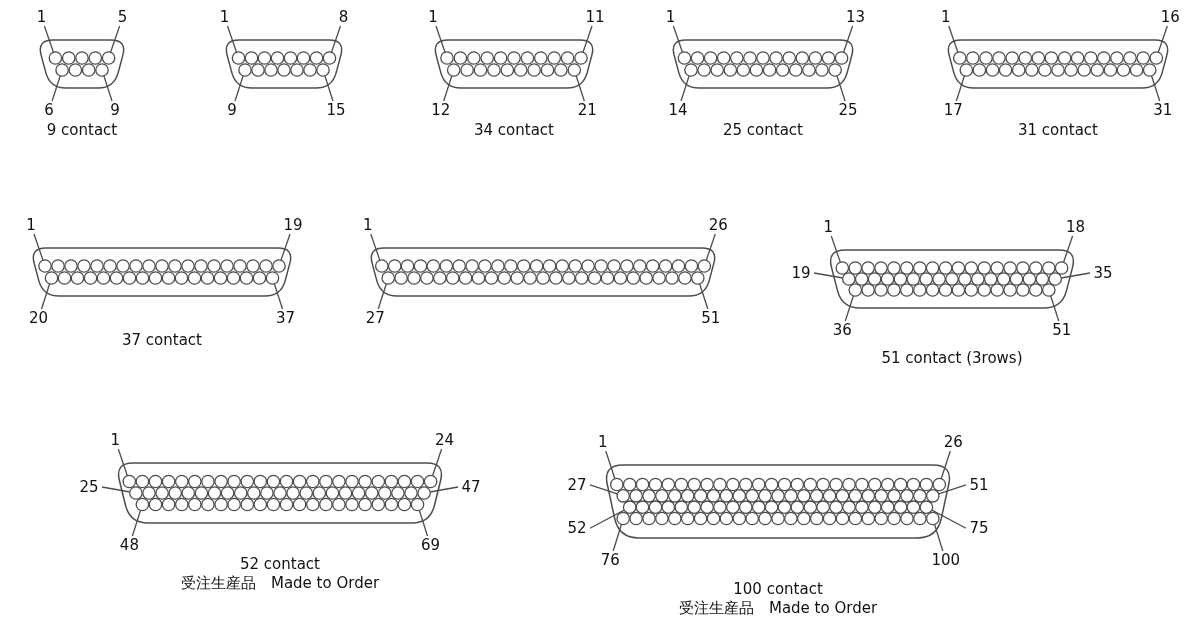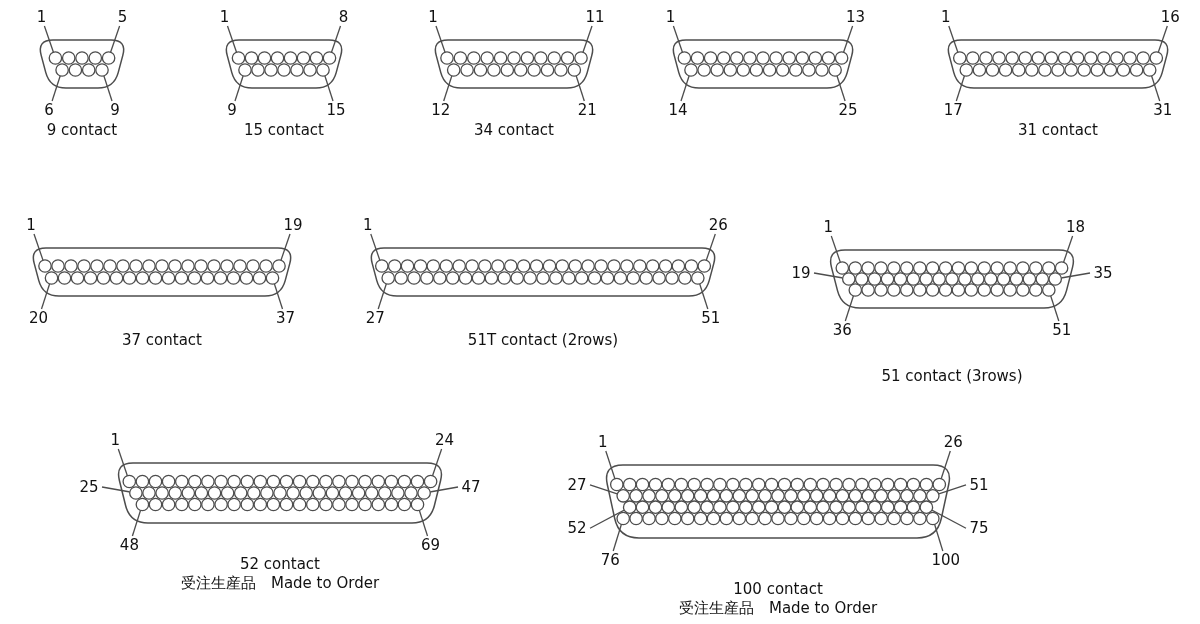--- a/index.html
+++ b/index.html
@@ -71,21 +71,20 @@
         <circle cx="133.0" cy="64.0" r="6.2" fill="#ffffff" stroke="#4d4d4d" stroke-width="1.3"></circle>
         <circle cx="146.0" cy="64.0" r="6.2" fill="#ffffff" stroke="#4d4d4d" stroke-width="1.3"></circle>
       </g>
       <g>
         <text x="47.5" y="16.0" text-anchor="middle" font-size="15" fill="#111111">1</text>
         <text x="166.5" y="16.0" text-anchor="middle" font-size="15" fill="#111111">8</text>
         <text x="55.0" y="109.0" text-anchor="middle" font-size="15" fill="#111111">9</text>
         <text x="159.0" y="109.0" text-anchor="middle" font-size="15" fill="#111111">15</text>
       </g>
     </svg>
-    <div class="cap" style="left: 163px; width: 242px; top: 122px;">15 contact</div>
     <svg width="256" height="116" class="conn" style="left: 386px; top: 6px;">
       <path d="M50.2,49.4 Q46,34 62.0,34.0 L194.0,34.0 Q210,34 205.8,49.4 L201.2,66.6 Q197,82 181.0,82.0 L75.0,82.0 Q59,82 54.8,66.6 Z" fill="none" stroke="#4d4d4d" stroke-width="1.5"></path>
       <g>
         <line x1="50.0" y1="20.0" x2="61.0" y2="52.0" stroke="#4d4d4d" stroke-width="1.3"></line>
         <line x1="206.0" y1="20.0" x2="195.0" y2="52.0" stroke="#4d4d4d" stroke-width="1.3"></line>
         <line x1="57.7" y1="95.0" x2="67.7" y2="64.0" stroke="#4d4d4d" stroke-width="1.3"></line>
         <line x1="198.3" y1="95.0" x2="188.3" y2="64.0" stroke="#4d4d4d" stroke-width="1.3"></line>
       </g>
       <g>
         <circle cx="61.0" cy="52.0" r="6.2" fill="#ffffff" stroke="#4d4d4d" stroke-width="1.3"></circle>
@@ -153,20 +152,21 @@
         <circle cx="197.9" cy="64.0" r="6.2" fill="#ffffff" stroke="#4d4d4d" stroke-width="1.3"></circle>
         <circle cx="211.1" cy="64.0" r="6.2" fill="#ffffff" stroke="#4d4d4d" stroke-width="1.3"></circle>
       </g>
       <g>
         <text x="46.4" y="16.0" text-anchor="middle" font-size="15" fill="#111111">1</text>
         <text x="231.6" y="16.0" text-anchor="middle" font-size="15" fill="#111111">13</text>
         <text x="54.0" y="109.0" text-anchor="middle" font-size="15" fill="#111111">14</text>
         <text x="224.1" y="109.0" text-anchor="middle" font-size="15" fill="#111111">25</text>
       </g>
     </svg>
+    <div class="cap" style="left: 610px; width: 306px; top: 122px;">25 contact</div>
     <svg width="318" height="116" class="conn" style="left: 899px; top: 6px;">
       <path d="M50.2,49.4 Q46,34 62.0,34.0 L256.0,34.0 Q272,34 267.8,49.4 L263.2,66.6 Q259,82 243.0,82.0 L75.0,82.0 Q59,82 54.8,66.6 Z" fill="none" stroke="#4d4d4d" stroke-width="1.5"></path>
       <g>
         <line x1="49.8" y1="20.0" x2="60.8" y2="52.0" stroke="#4d4d4d" stroke-width="1.3"></line>
         <line x1="268.3" y1="20.0" x2="257.3" y2="52.0" stroke="#4d4d4d" stroke-width="1.3"></line>
         <line x1="57.3" y1="95.0" x2="67.3" y2="64.0" stroke="#4d4d4d" stroke-width="1.3"></line>
         <line x1="260.7" y1="95.0" x2="250.7" y2="64.0" stroke="#4d4d4d" stroke-width="1.3"></line>
       </g>
       <g>
         <circle cx="60.8" cy="52.0" r="6.2" fill="#ffffff" stroke="#4d4d4d" stroke-width="1.3"></circle>
@@ -325,21 +325,20 @@
         <circle cx="362.9" cy="64.0" r="6.2" fill="#ffffff" stroke="#4d4d4d" stroke-width="1.3"></circle>
         <circle cx="375.8" cy="64.0" r="6.2" fill="#ffffff" stroke="#4d4d4d" stroke-width="1.3"></circle>
       </g>
       <g>
         <text x="45.8" y="16.0" text-anchor="middle" font-size="15" fill="#111111">1</text>
         <text x="396.3" y="16.0" text-anchor="middle" font-size="15" fill="#111111">26</text>
         <text x="53.2" y="109.0" text-anchor="middle" font-size="15" fill="#111111">27</text>
         <text x="388.8" y="109.0" text-anchor="middle" font-size="15" fill="#111111">51</text>
       </g>
     </svg>
-    <div class="cap" style="left: 308px; width: 470px; top: 332px;">51T contact (2rows)</div>
     <svg width="342" height="126" class="conn" style="left: 781px; top: 216px;">
       <path d="M50.5,51.4 Q46,34 64.0,34.0 L278.0,34.0 Q296,34 291.5,51.4 L285.5,74.6 Q281,92 263.0,92.0 L79.0,92.0 Q61,92 56.5,74.6 Z" fill="none" stroke="#4d4d4d" stroke-width="1.5"></path>
       <g>
         <line x1="50.3" y1="20.0" x2="61.3" y2="52.0" stroke="#4d4d4d" stroke-width="1.3"></line>
         <line x1="291.6" y1="20.0" x2="280.6" y2="52.0" stroke="#4d4d4d" stroke-width="1.3"></line>
         <line x1="33.0" y1="57.0" x2="67.8" y2="63.0" stroke="#4d4d4d" stroke-width="1.3"></line>
         <line x1="309.0" y1="57.0" x2="274.2" y2="63.0" stroke="#4d4d4d" stroke-width="1.3"></line>
         <line x1="64.3" y1="105.0" x2="74.3" y2="74.0" stroke="#4d4d4d" stroke-width="1.3"></line>
         <line x1="277.8" y1="105.0" x2="267.8" y2="74.0" stroke="#4d4d4d" stroke-width="1.3"></line>
       </g>
@@ -398,21 +397,21 @@
       </g>
       <g>
         <text x="47.3" y="16.0" text-anchor="middle" font-size="15" fill="#111111">1</text>
         <text x="294.6" y="16.0" text-anchor="middle" font-size="15" fill="#111111">18</text>
         <text x="20.0" y="62.0" text-anchor="middle" font-size="15" fill="#111111">19</text>
         <text x="322.0" y="62.0" text-anchor="middle" font-size="15" fill="#111111">35</text>
         <text x="61.3" y="119.0" text-anchor="middle" font-size="15" fill="#111111">36</text>
         <text x="280.8" y="119.0" text-anchor="middle" font-size="15" fill="#111111">51</text>
       </g>
     </svg>
-    <div class="cap" style="left: 767px; width: 370px; top: 368px;">51 contact (3rows)</div>
+    <div class="cap" style="left: 767px; width: 370px; top: 350px;">51 contact (3rows)</div>
     <svg width="422" height="128" class="conn" style="left: 69px; top: 429px;">
       <path d="M50.4,51.5 Q46,34 64.0,34.0 L358.0,34.0 Q376,34 371.6,51.5 L365.4,76.5 Q361,94 343.0,94.0 L79.0,94.0 Q61,94 56.6,76.5 Z" fill="none" stroke="#4d4d4d" stroke-width="1.5"></path>
       <g>
         <line x1="49.3" y1="20.0" x2="60.3" y2="52.5" stroke="#4d4d4d" stroke-width="1.3"></line>
         <line x1="372.6" y1="20.0" x2="361.6" y2="52.5" stroke="#4d4d4d" stroke-width="1.3"></line>
         <line x1="33.0" y1="58.0" x2="66.9" y2="64.0" stroke="#4d4d4d" stroke-width="1.3"></line>
         <line x1="389.0" y1="58.0" x2="355.1" y2="64.0" stroke="#4d4d4d" stroke-width="1.3"></line>
         <line x1="63.4" y1="107.0" x2="73.4" y2="75.5" stroke="#4d4d4d" stroke-width="1.3"></line>
         <line x1="358.5" y1="107.0" x2="348.5" y2="75.5" stroke="#4d4d4d" stroke-width="1.3"></line>
       </g>

